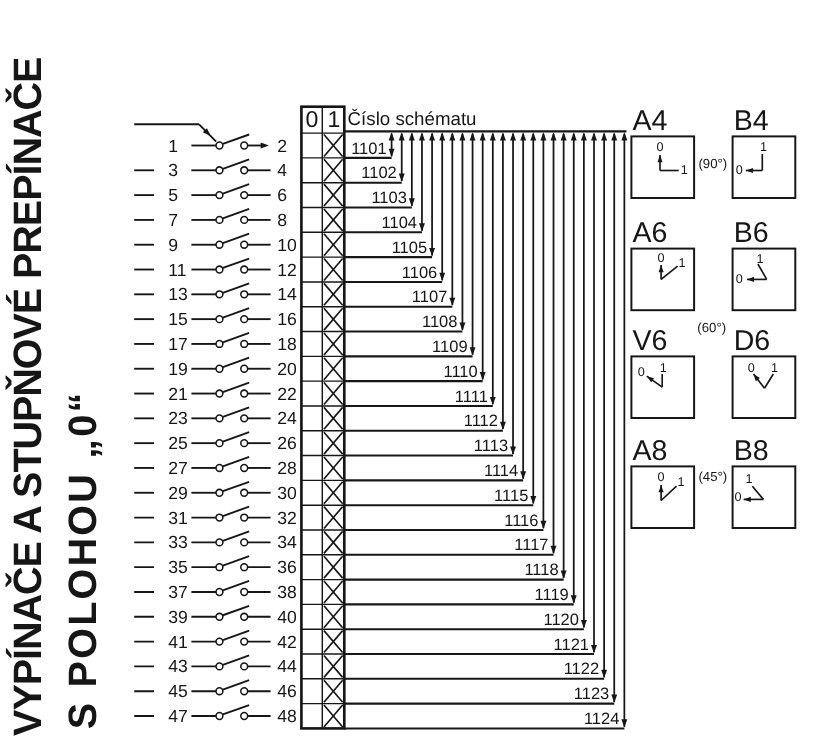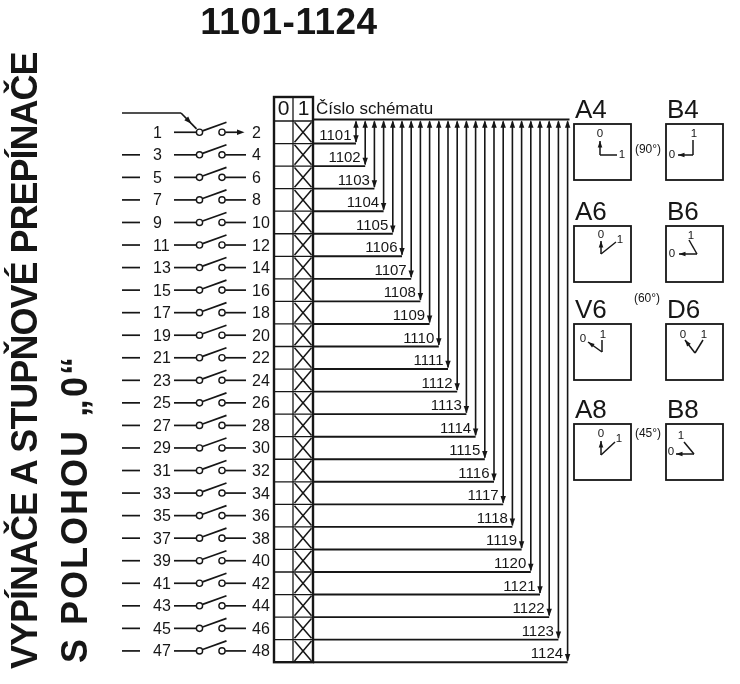--- a/index.html
+++ b/index.html
@@ -12,21 +12,20 @@
   #side-line-2{left:54px;top:663px;letter-spacing:2px;}
   svg{position:absolute;left:0;top:0;}
   svg text{font-family:"Liberation Sans","DejaVu Sans",sans-serif;fill:#161616;font-weight:400;}
 </style>
 </head>
 <body>
 
 <div class="page">
   <span class="side-line" id="side-line-1">VYPÍNAČE A STUPŇOVÉ PREPÍNAČE</span>
   <span class="side-line" id="side-line-2">S POLOHOU „0“</span>
-  <h1 class="main-title">1101-1124</h1>
   <svg id="diagram" width="740" height="684" viewBox="0 0 740 684">
       <rect x="274" y="97" width="39" height="565.2" fill="#fff" stroke="#161616" stroke-width="2.4"></rect>
       <line x1="293" y1="97" x2="293" y2="662.2" stroke="#161616" stroke-width="1.3"></line>
       <line x1="274" y1="121" x2="313" y2="121" stroke="#161616" stroke-width="1.3"></line>
       <line x1="274" y1="143.55" x2="313" y2="143.55" stroke="#161616" stroke-width="1.3"></line>
       <line x1="274" y1="166.1" x2="313" y2="166.1" stroke="#161616" stroke-width="1.3"></line>
       <line x1="274" y1="188.65" x2="313" y2="188.65" stroke="#161616" stroke-width="1.3"></line>
       <line x1="274" y1="211.2" x2="313" y2="211.2" stroke="#161616" stroke-width="1.3"></line>
       <line x1="274" y1="233.75" x2="313" y2="233.75" stroke="#161616" stroke-width="1.3"></line>
       <line x1="274" y1="256.3" x2="313" y2="256.3" stroke="#161616" stroke-width="1.3"></line>

